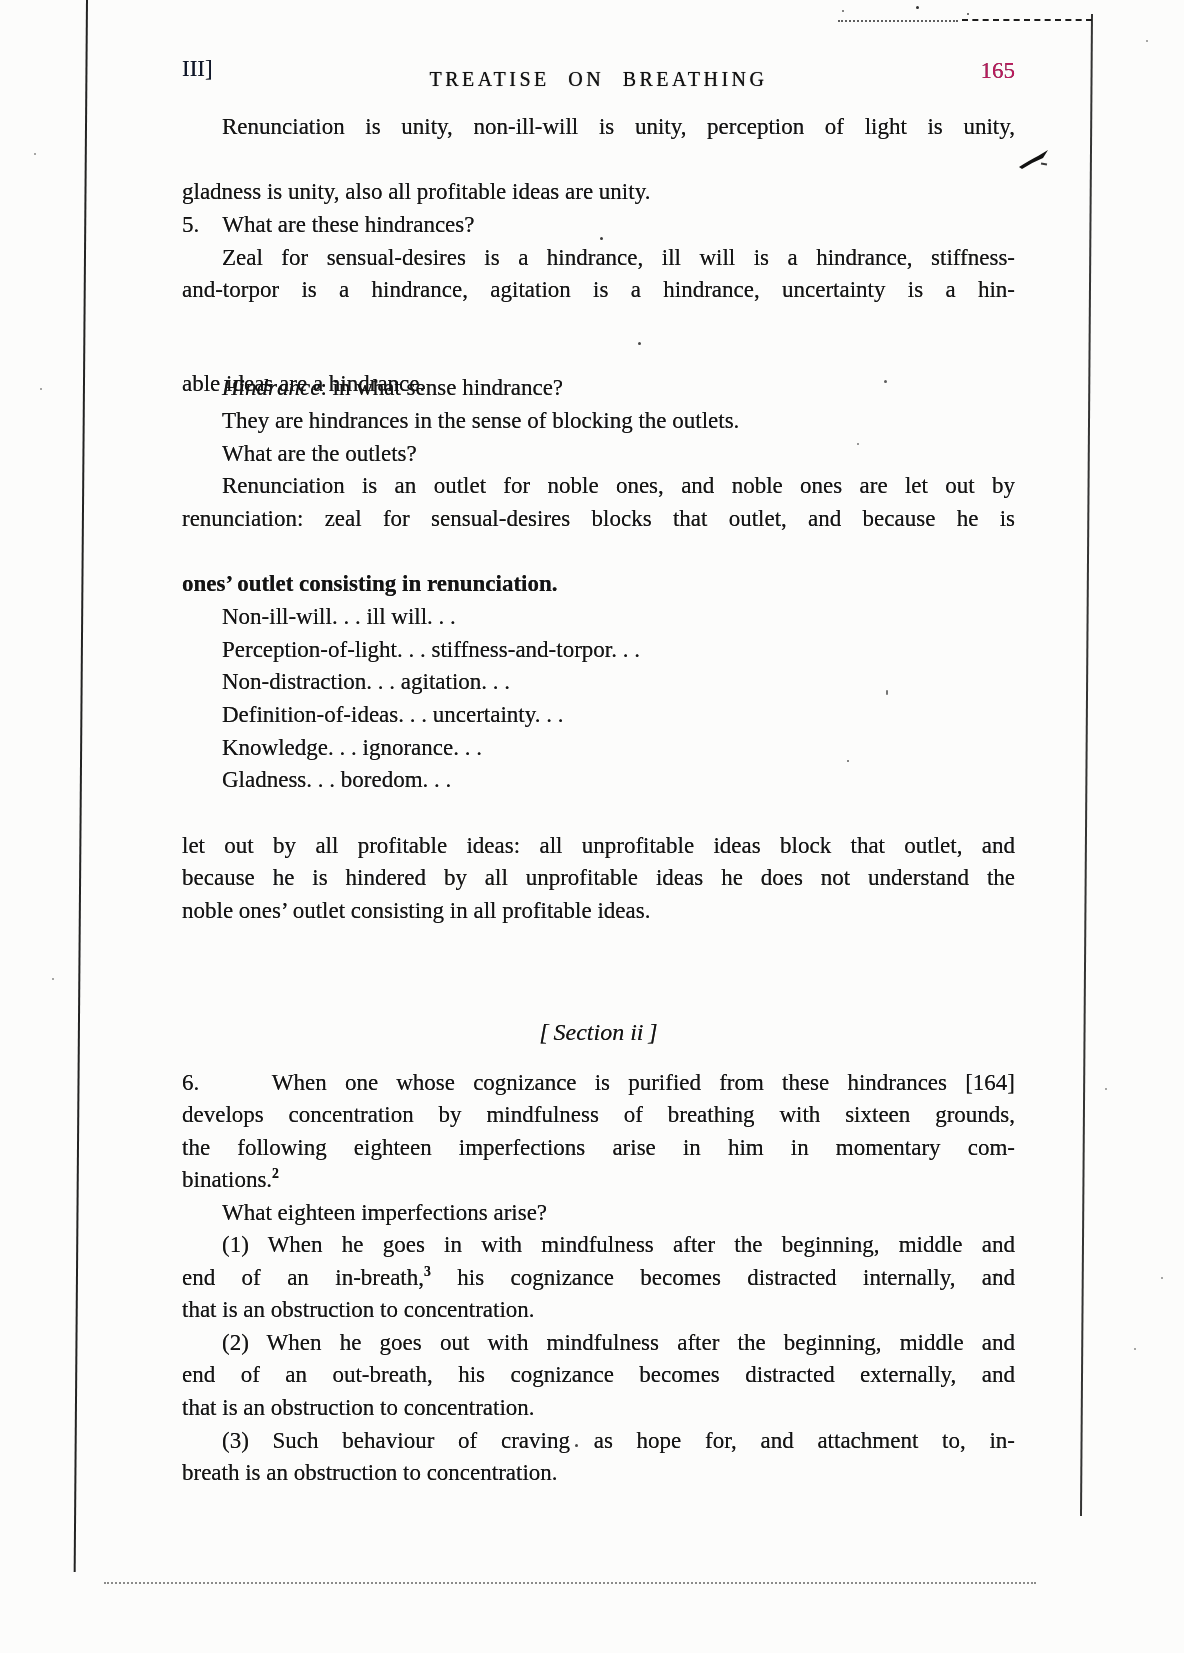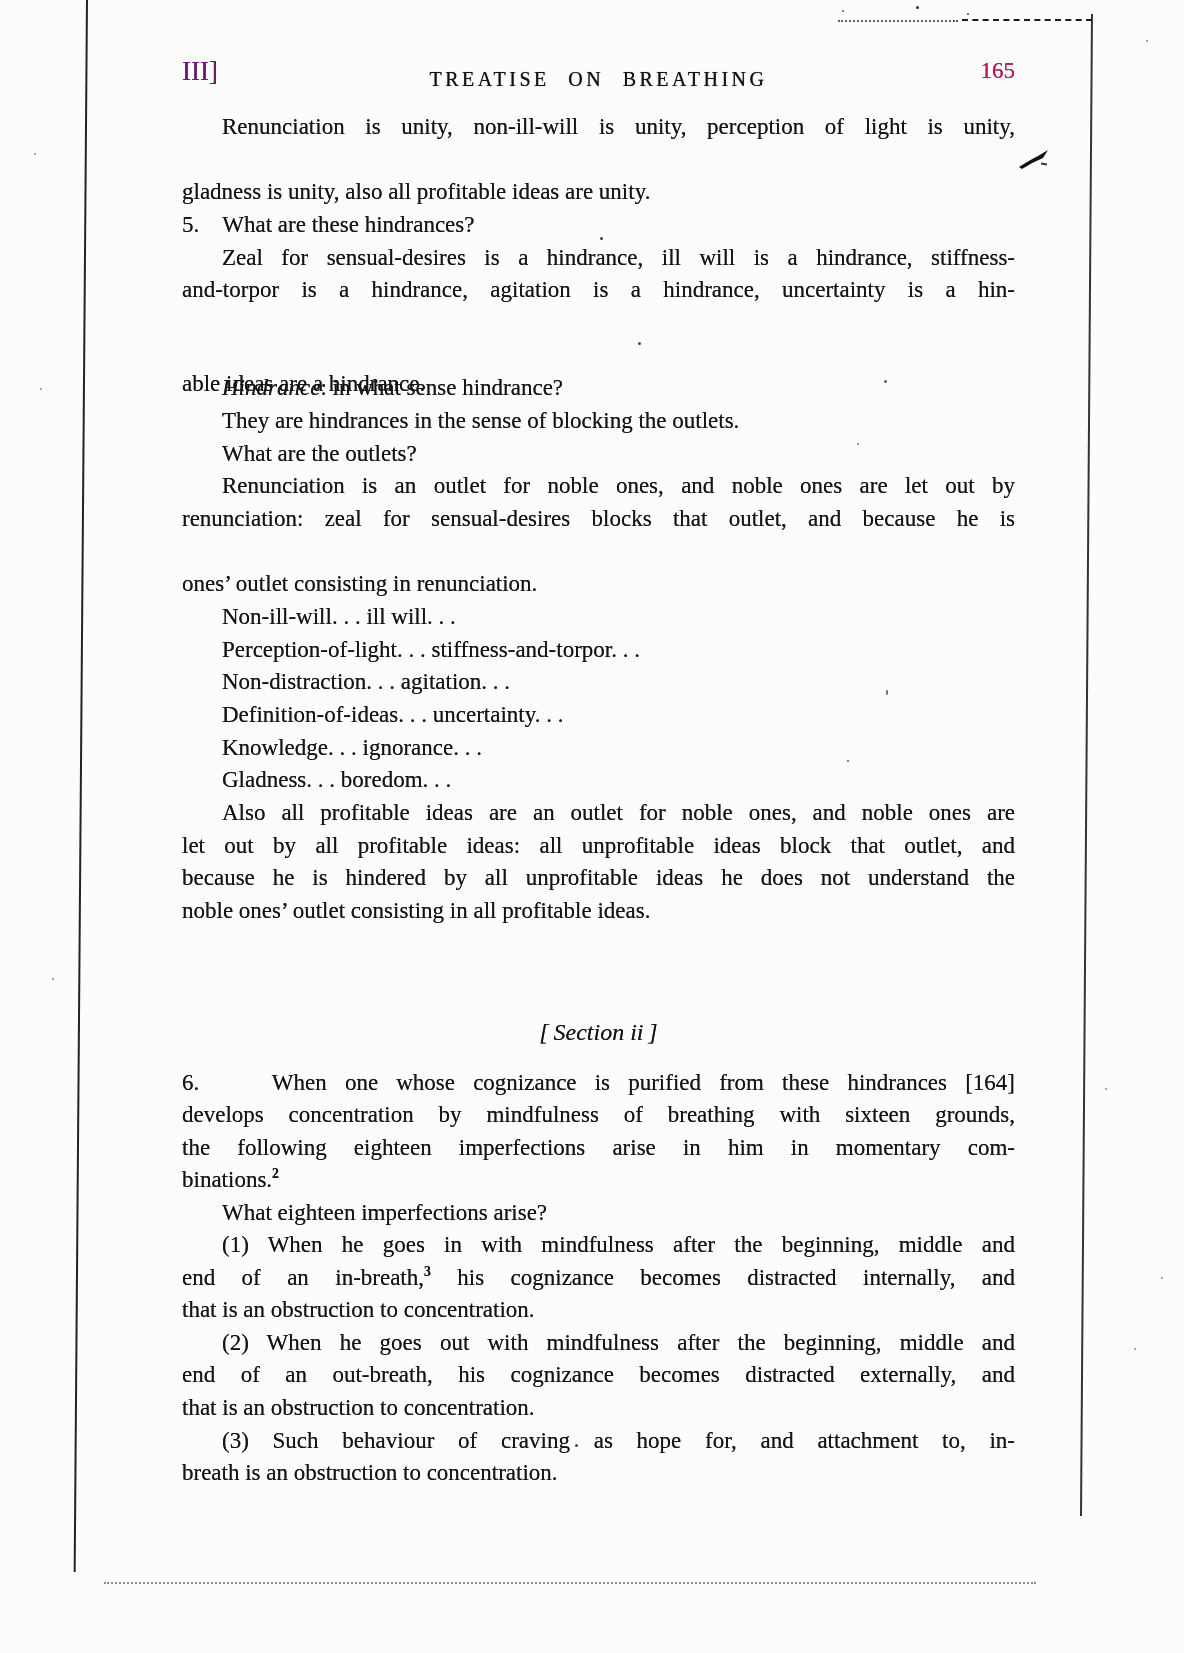--- a/index.html
+++ b/index.html
@@ -12,21 +12,21 @@
   
   .vline{position:absolute;background:#101010;width:2px;transform-origin:top left;}
   .vline.left{left:86px;top:0;height:1572px;transform:rotate(0.45deg);opacity:.92;}
   .vline.right{left:1091px;top:14px;height:1502px;transform:rotate(0.42deg);opacity:.85;}
   .hdash{position:absolute;height:0;border-top:2px dashed #1c1c1c;}
   .hdash.top-right{left:962px;top:19px;width:130px;}
   .hdots{position:absolute;height:0;border-top:2px dotted #2a2a2a;opacity:.75;}
   .hdots.top-left{left:838px;top:20px;width:120px;}
   .hdots.bottom{left:104px;top:1582px;width:932px;border-top:2px dotted #6f6f6f;opacity:.8;}
   
-  .hdr-marker{position:absolute;left:182px;top:56px;font-size:27px;color:#701a75;
+  .hdr-marker{position:absolute;left:182px;top:56px;font-size:23px;color:#0f172a;
     text-shadow:0 0 .6px rgba(10,10,10,.75);}
   .hdr-title{position:absolute;left:182px;top:68px;width:833px;text-align:center;
     font-size:20px;letter-spacing:3.5px;word-spacing:10px;color:#121212;
     text-shadow:0 0 .7px rgba(10,10,10,.85);}
   .hdr-num{position:absolute;left:182px;top:58px;width:833px;text-align:right;
     font-size:23px;color:#be185d;text-shadow:0 0 .6px rgba(10,10,10,.75);}
   
   .text-col{position:absolute;left:182px;top:0;width:833px;height:1271px;}
   .line{position:absolute;left:0;width:833px;font-size:23px;line-height:30px;
     color:#141414;text-shadow:0 0 .6px rgba(10,10,10,.72);white-space:normal;}
@@ -59,28 +59,27 @@
       <div class="line" style="top: 177px;"><span>gladness is unity, also all profitable ideas are unity.</span></div>
       <div class="line" style="top: 210px;"><span>5.&nbsp;&nbsp;&nbsp;&nbsp;What are these hindrances?</span></div>
       <div class="line just" style="top: 243px; text-indent: 40px;"><span>Zeal for sensual-desires is a hindrance, ill will is a hindrance, stiffness-</span></div>
       <div class="line just" style="top: 275px;"><span>and-torpor is a hindrance, agitation is a hindrance, uncertainty is a hin-</span></div>
       <div class="line" style="top: 341px; margin-top: 28px;"><span>able ideas are a hindrance.</span></div>
       <div class="line" style="top: 373px; text-indent: 40px;"><span class="it">Hindrance</span><span>: in what sense hindrance?</span></div>
       <div class="line" style="top: 406px; text-indent: 40px;"><span>They are hindrances in the sense of blocking the outlets.</span></div>
       <div class="line" style="top: 439px; text-indent: 40px;"><span>What are the outlets?</span></div>
       <div class="line just" style="top: 471px; text-indent: 40px;"><span>Renunciation is an outlet for noble ones, and noble ones are let out by</span></div>
       <div class="line just" style="top: 504px;"><span>renunciation: zeal for sensual-desires blocks that outlet, and because he is</span></div>
-      <div class="line" style="top: 569px;"><span>ones’ outlet consisting in renunciation.</span></div>
+      <div class="line" style="top: 569px; font-weight: bold;"><span>ones’ outlet consisting in renunciation.</span></div>
       <div class="line" style="top: 602px; text-indent: 40px;"><span>Non-ill-will. . . ill will. . .</span></div>
       <div class="line" style="top: 635px; text-indent: 40px;"><span>Perception-of-light. . . stiffness-and-torpor. . .</span></div>
       <div class="line" style="top: 667px; text-indent: 40px;"><span>Non-distraction. . . agitation. . .</span></div>
       <div class="line" style="top: 700px; text-indent: 40px;"><span>Definition-of-ideas. . . uncertainty. . .</span></div>
       <div class="line" style="top: 733px; text-indent: 40px;"><span>Knowledge. . . ignorance. . .</span></div>
       <div class="line" style="top: 765px; text-indent: 40px;"><span>Gladness. . . boredom. . .</span></div>
-      <div class="line just" style="top: 798px; text-indent: 40px;"><span>Also all profitable ideas are an outlet for noble ones, and noble ones are</span></div>
       <div class="line just" style="top: 831px;"><span>let out by all profitable ideas: all unprofitable ideas block that outlet, and</span></div>
       <div class="line just" style="top: 863px;"><span>because he is hindered by all unprofitable ideas he does not understand the</span></div>
       <div class="line" style="top: 896px;"><span>noble ones’ outlet consisting in all profitable ideas.</span></div>
       <div class="line ctr" style="top: 1017px;"><span>[ Section ii ]</span></div>
       <div class="line just" style="top: 1068px;"><span>6.&nbsp;&nbsp;&nbsp;&nbsp;When one whose cognizance is purified from these hindrances [164]</span></div>
       <div class="line just" style="top: 1100px;"><span>develops concentration by mindfulness of breathing with sixteen grounds,</span></div>
       <div class="line just" style="top: 1133px;"><span>the following eighteen imperfections arise in him in momentary com-</span></div>
       <div class="line" style="top: 1165px;"><span>binations.</span><sup>2</sup></div>
       <div class="line" style="top: 1198px; text-indent: 40px;"><span>What eighteen imperfections arise?</span></div>
       <div class="line just" style="top: 1230px; text-indent: 40px;"><span>(1) When he goes in with mindfulness after the beginning, middle and</span></div>

